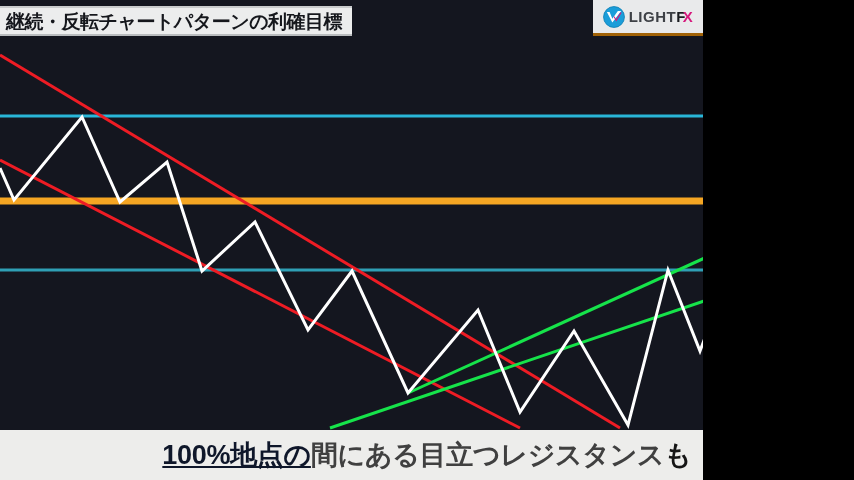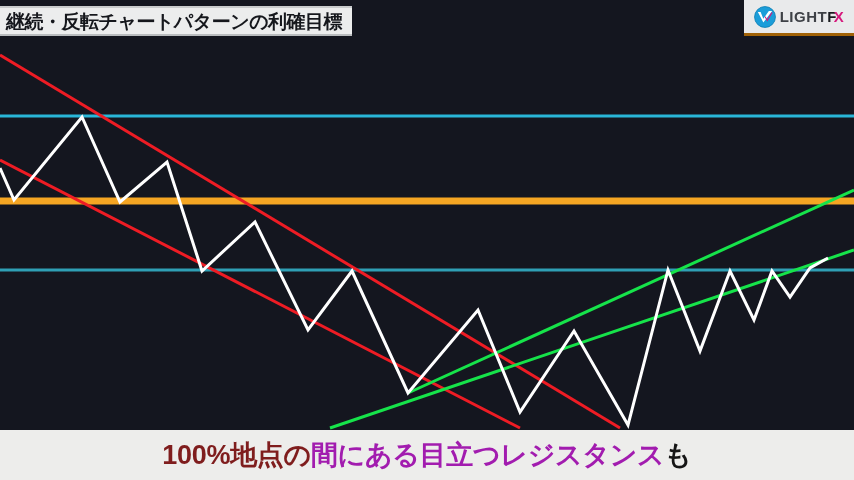--- a/index.html
+++ b/index.html
@@ -7,21 +7,21 @@
     margin: 0;
     padding: 0;
     background: #000;
   }
   body {
     font-family: "Liberation Sans", sans-serif;
   }
 
   #slide {
     position: relative;
-    width: 854px;
+    width: 703px;
     height: 480px;
     overflow: hidden;
     background: #14161f;
   }
 
   
   #chart-area {
     position: absolute;
     left: 0;
     top: 0;
@@ -157,17 +157,17 @@
     </svg>
     <span id="logo-word">
       <span class="lw-light">LIGHT</span>
       <span class="lw-f">F</span>
       <span class="lw-x">X</span>
     </span>
   </div>
 
   <div id="caption-bar" style="background: rgb(237, 237, 235);">
     <div id="caption-text">
-      <span class="seg-dark" style="color: #7f1d1d;">100%地点の</span><span class="seg-accent" style="color: #a21caf;">間にある目立つレジスタンス</span><span class="seg-dark" style="color: rgb(21, 21, 21);">も</span>
+      <span class="seg-dark" style="color: #0f172a; text-decoration: underline;">100%地点の</span><span class="seg-accent" style="color: #404040;">間にある目立つレジスタンス</span><span class="seg-dark" style="color: rgb(21, 21, 21);">も</span>
     </div>
   </div>
 
 </div>
 
 </body></html>

